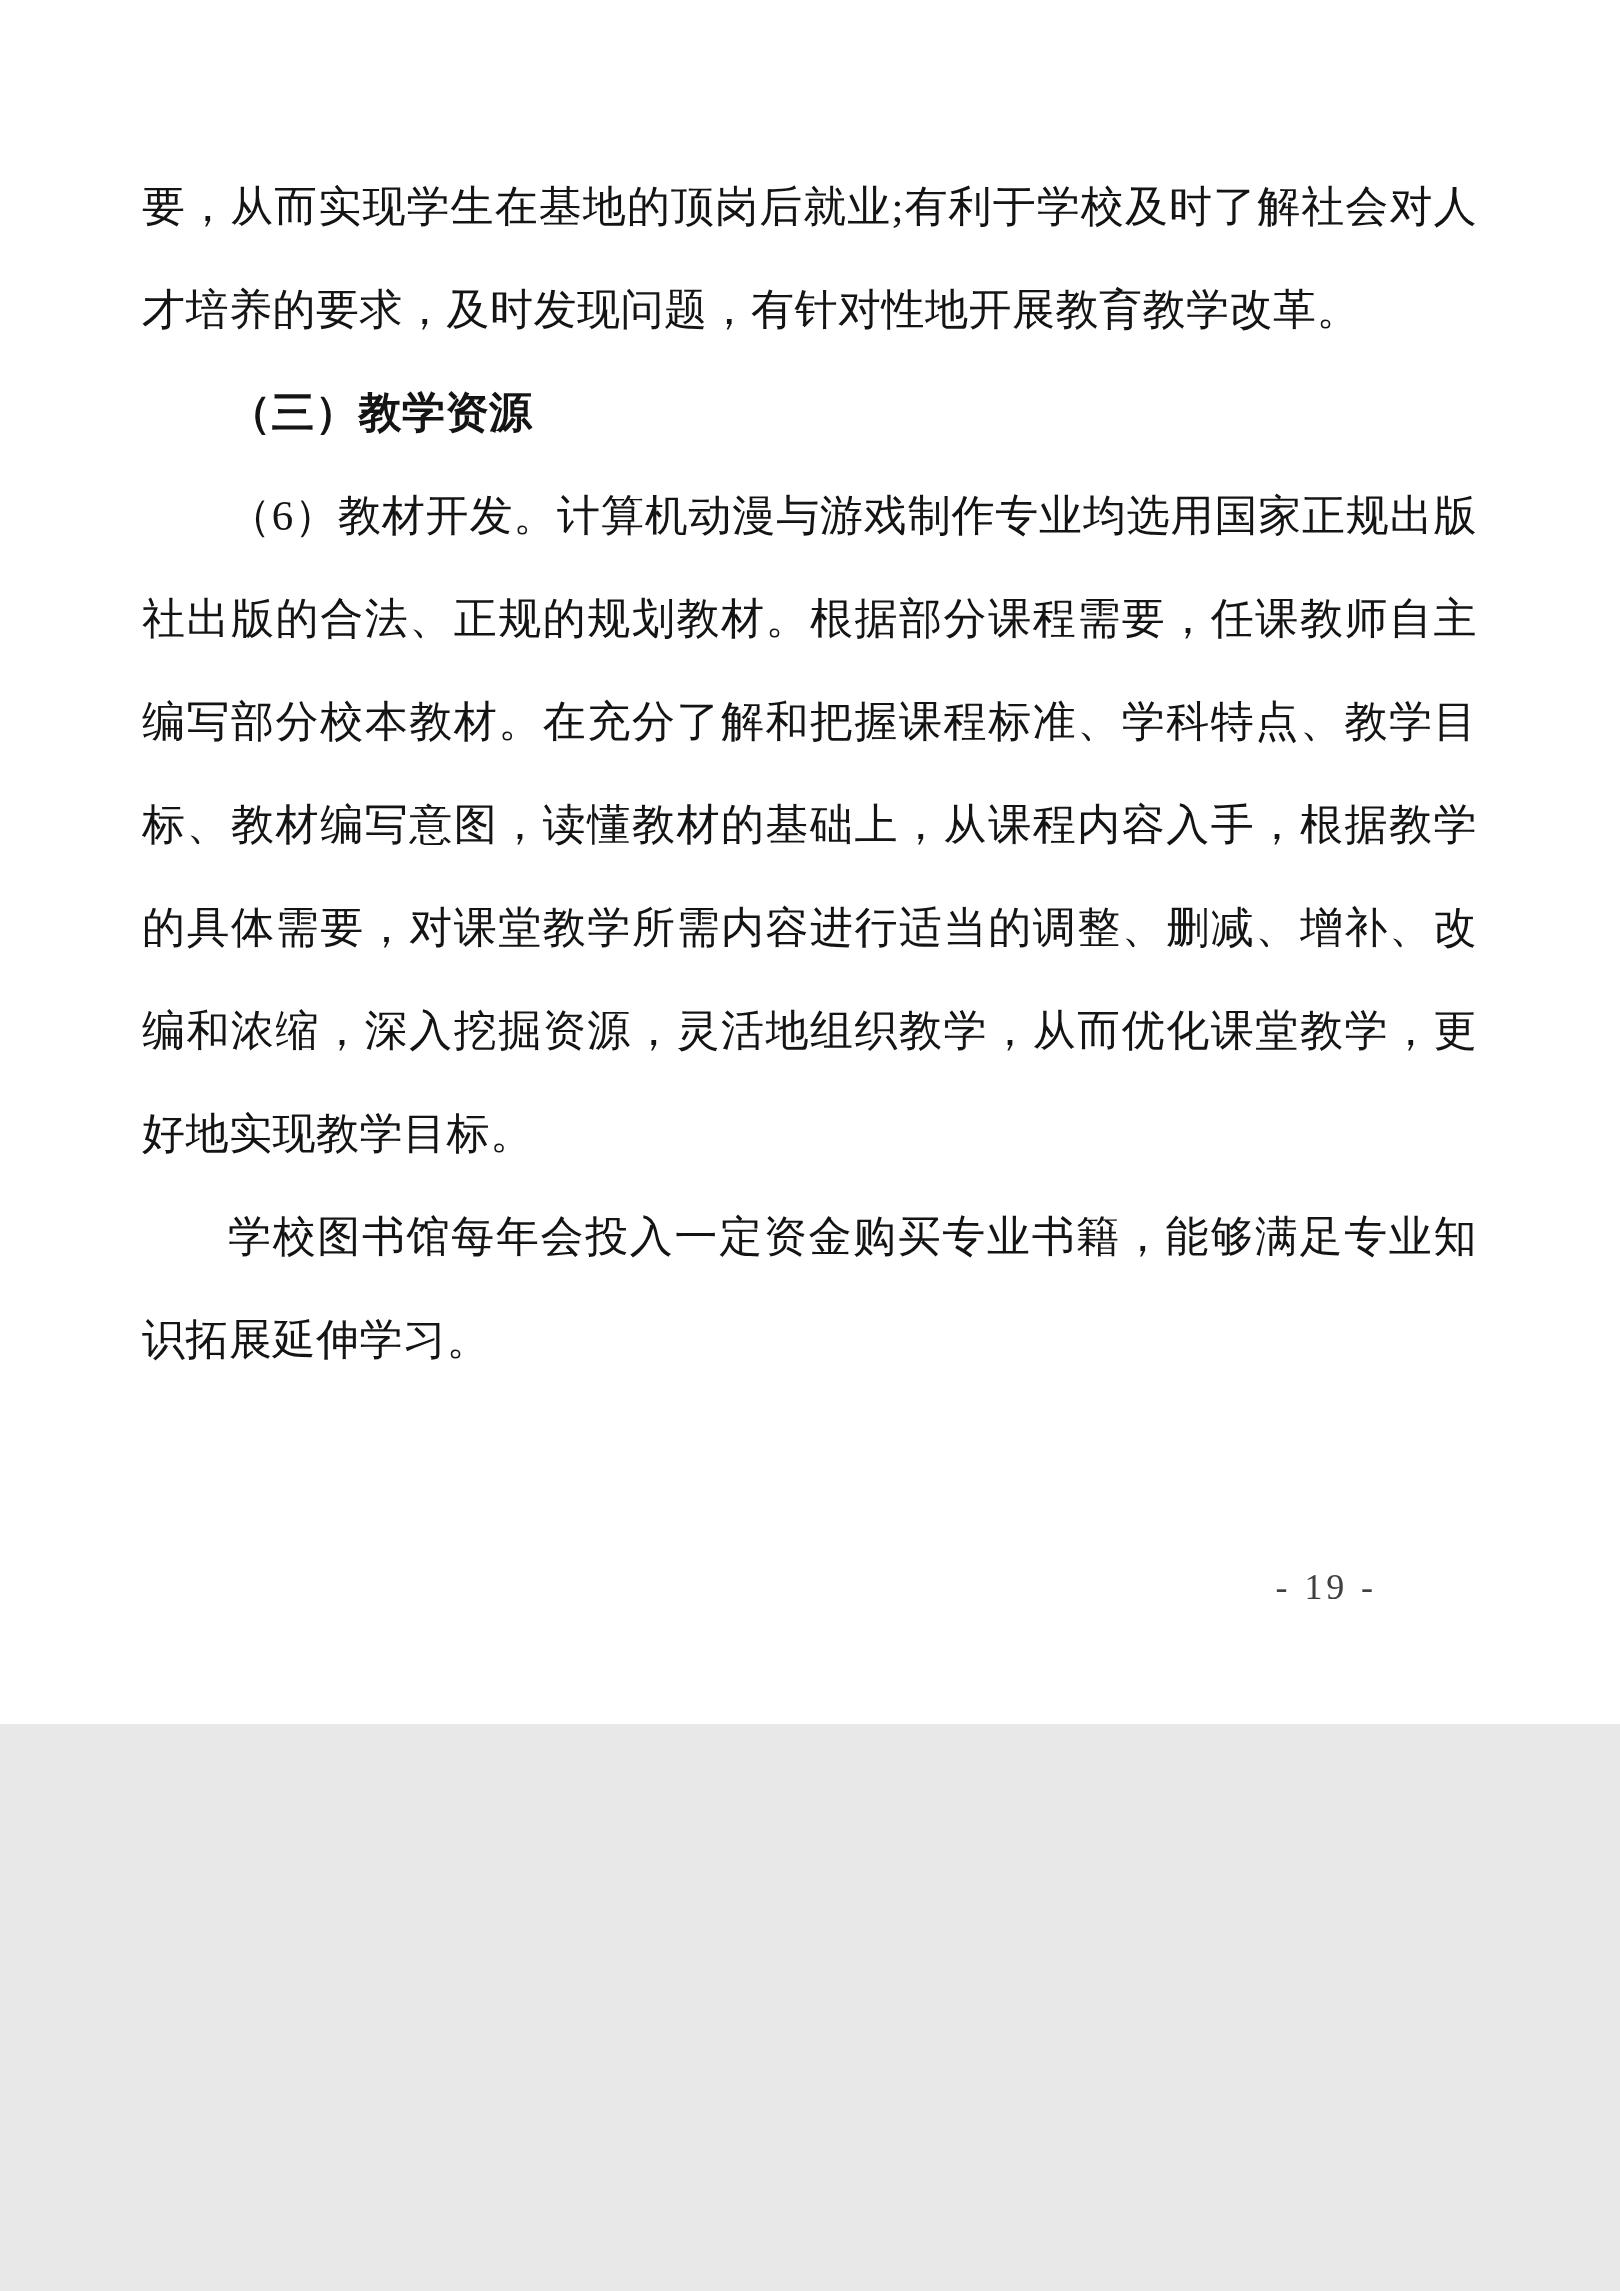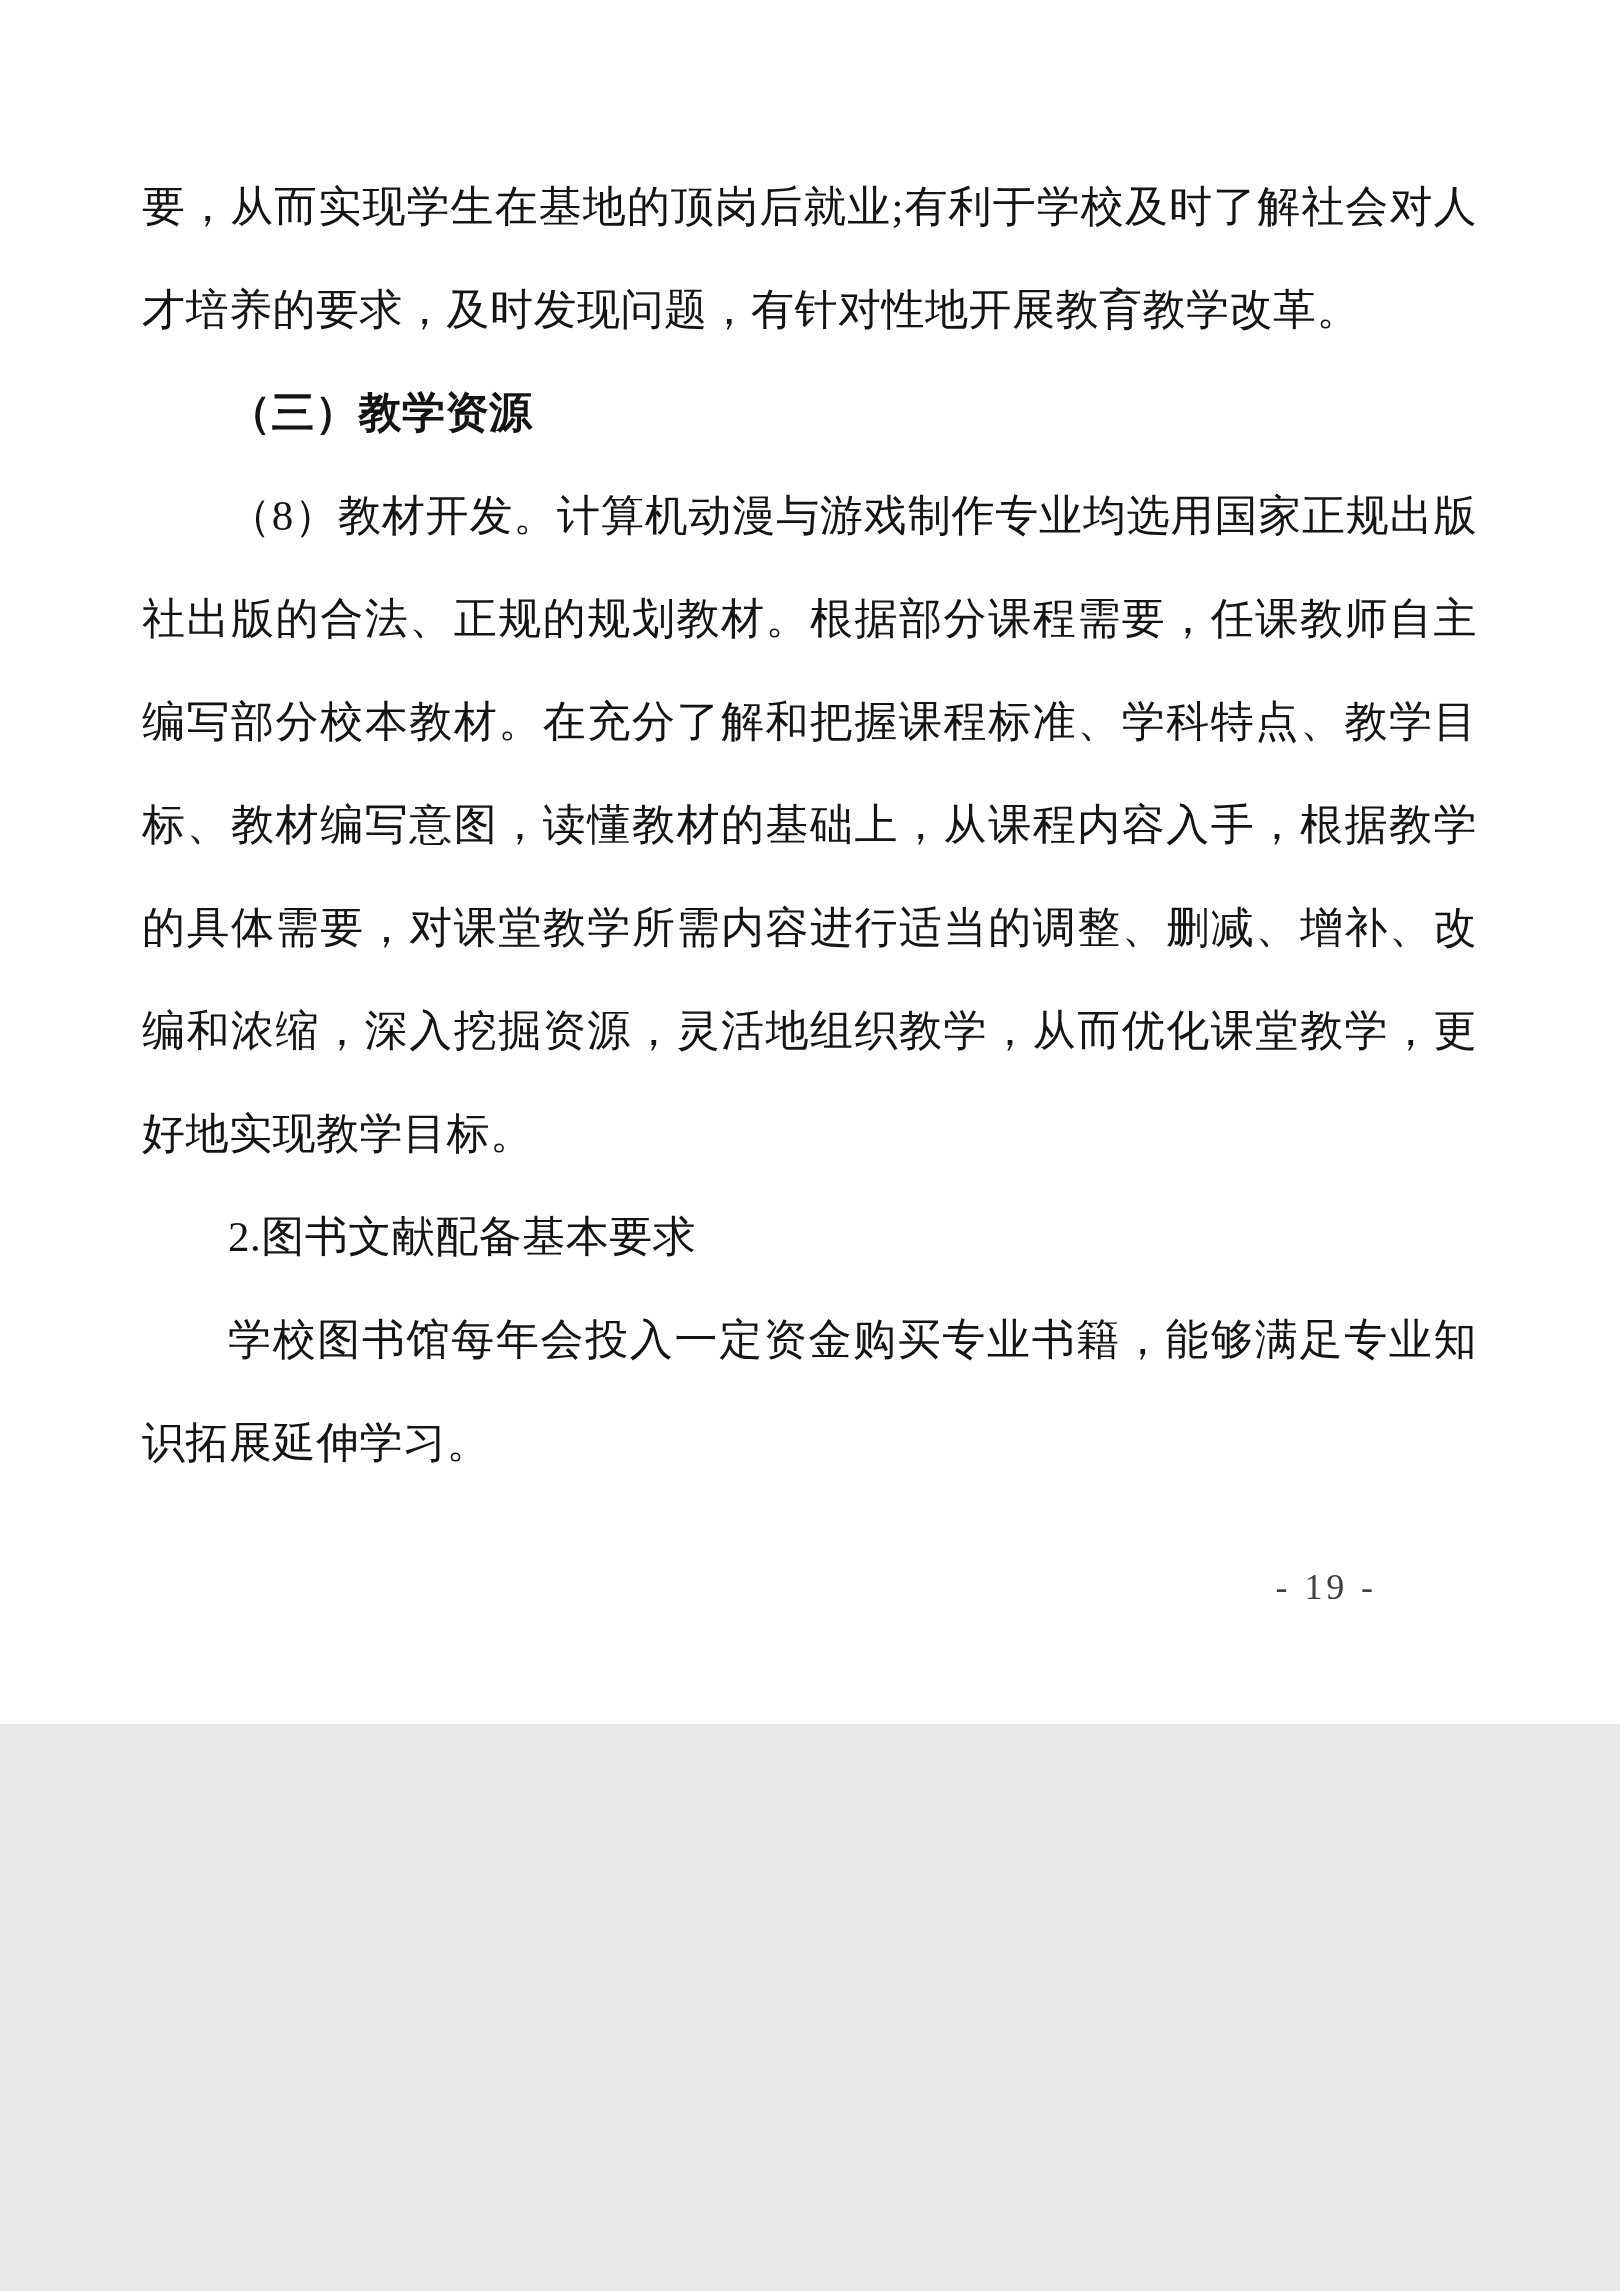--- a/index.html
+++ b/index.html
@@ -48,19 +48,18 @@
     color: #404040;
   }
 </style>
 </head>
 <body>
 
 <div class="page">
   <div class="content">
     <p class="para cont">要，从而实现学生在基地的顶岗后就业;有利于学校及时了解社会对人才培养的要求，及时发现问题，有针对性地开展教育教学改革。</p>
     <p class="para heading">（三）教学资源</p>
-    <p class="para">（8）教材开发。计算机动漫与游戏制作专业均选用国家正规出版社出版的合法、正规的规划教材。根据部分课程需要，任课教师自主编写部分校本教材。在充分了解和把握课程标准、学科特点、教学目标、教材编写意图，读懂教材的基础上，从课程内容入手，根据教学的具体需要，对课堂教学所需内容进行适当的调整、删减、增补、改编和浓缩，深入挖掘资源，灵活地组织教学，从而优化课堂教学，更好地实现教学目标。</p>
-    <p class="para">2.图书文献配备基本要求</p>
+    <p class="para">（6）教材开发。计算机动漫与游戏制作专业均选用国家正规出版社出版的合法、正规的规划教材。根据部分课程需要，任课教师自主编写部分校本教材。在充分了解和把握课程标准、学科特点、教学目标、教材编写意图，读懂教材的基础上，从课程内容入手，根据教学的具体需要，对课堂教学所需内容进行适当的调整、删减、增补、改编和浓缩，深入挖掘资源，灵活地组织教学，从而优化课堂教学，更好地实现教学目标。</p>
     <p class="para">学校图书馆每年会投入一定资金购买专业书籍，能够满足专业知识拓展延伸学习。</p>
   </div>
   <div class="page-number">- 19 -</div>
 </div>
 
 
 </body></html>

